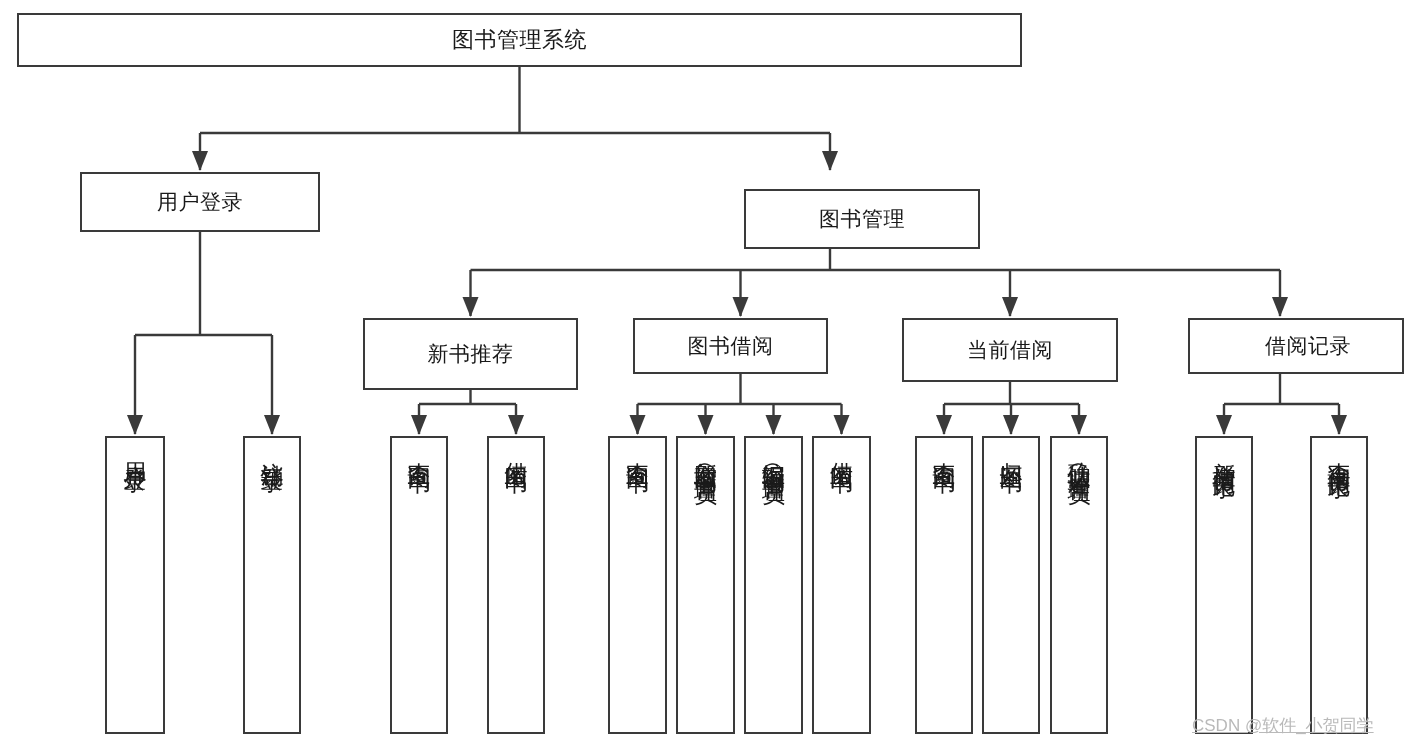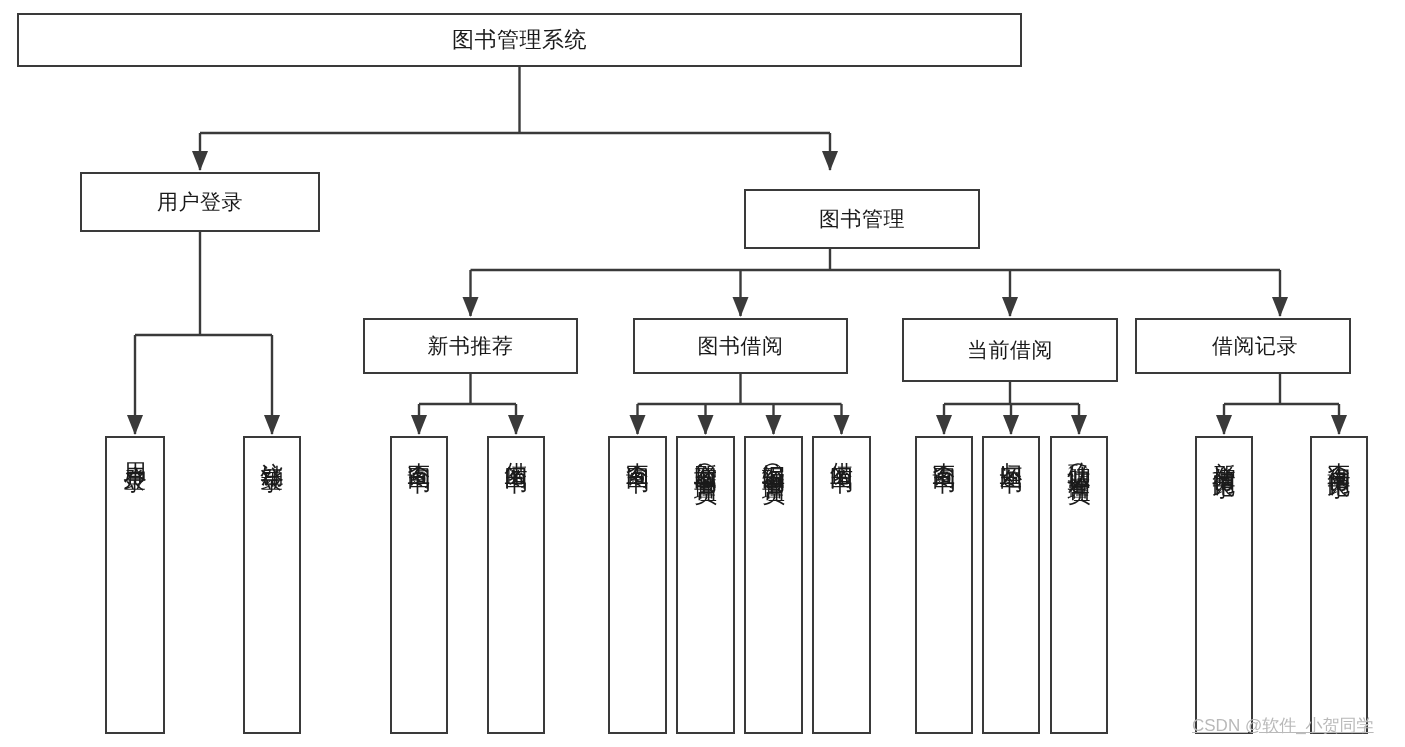--- a/index.html
+++ b/index.html
@@ -133,30 +133,30 @@
   <div id="node-layer">
       <div class="node horiz root" style="left: 17px; top: 13px; width: 1005px; height: 54px;">
         <span class="node-label">图书管理系统</span>
       </div>
       <div class="node horiz" style="left: 80px; top: 172px; width: 240px; height: 60px;">
         <span class="node-label">用户登录</span>
       </div>
       <div class="node horiz" style="left: 744px; top: 172px; width: 236px; height: 60px; margin-top: 17px;">
         <span class="node-label">图书管理</span>
       </div>
-      <div class="node horiz" style="left: 363px; top: 318px; width: 215px; height: 56px;">
+      <div class="node horiz" style="left: 363px; top: 318px; width: 215px; height: 72px;">
         <span class="node-label">新书推荐</span>
       </div>
-      <div class="node horiz" style="left: 633px; top: 318px; width: 215px; height: 56px;">
+      <div class="node horiz" style="left: 633px; top: 318px; width: 195px; height: 56px;">
         <span class="node-label">图书借阅</span>
       </div>
       <div class="node horiz" style="left: 902px; top: 318px; width: 216px; height: 64px;">
         <span class="node-label">当前借阅</span>
       </div>
-      <div class="node horiz" style="left: 1135px; top: 318px; width: 216px; height: 56px; padding-left: 24px;">
+      <div class="node horiz" style="left: 1188px; top: 318px; width: 216px; height: 56px; padding-left: 24px;">
         <span class="node-label">借阅记录</span>
       </div>
       <div class="node vert" style="left: 105px; top: 436px; width: 60px; height: 298px;">
         <span class="node-label">用户登录</span>
       </div>
       <div class="node vert" style="left: 243px; top: 436px; width: 58px; height: 298px;">
         <span class="node-label">注销登录</span>
       </div>
       <div class="node vert" style="left: 390px; top: 436px; width: 58px; height: 298px;">
         <span class="node-label">查询图书</span>

